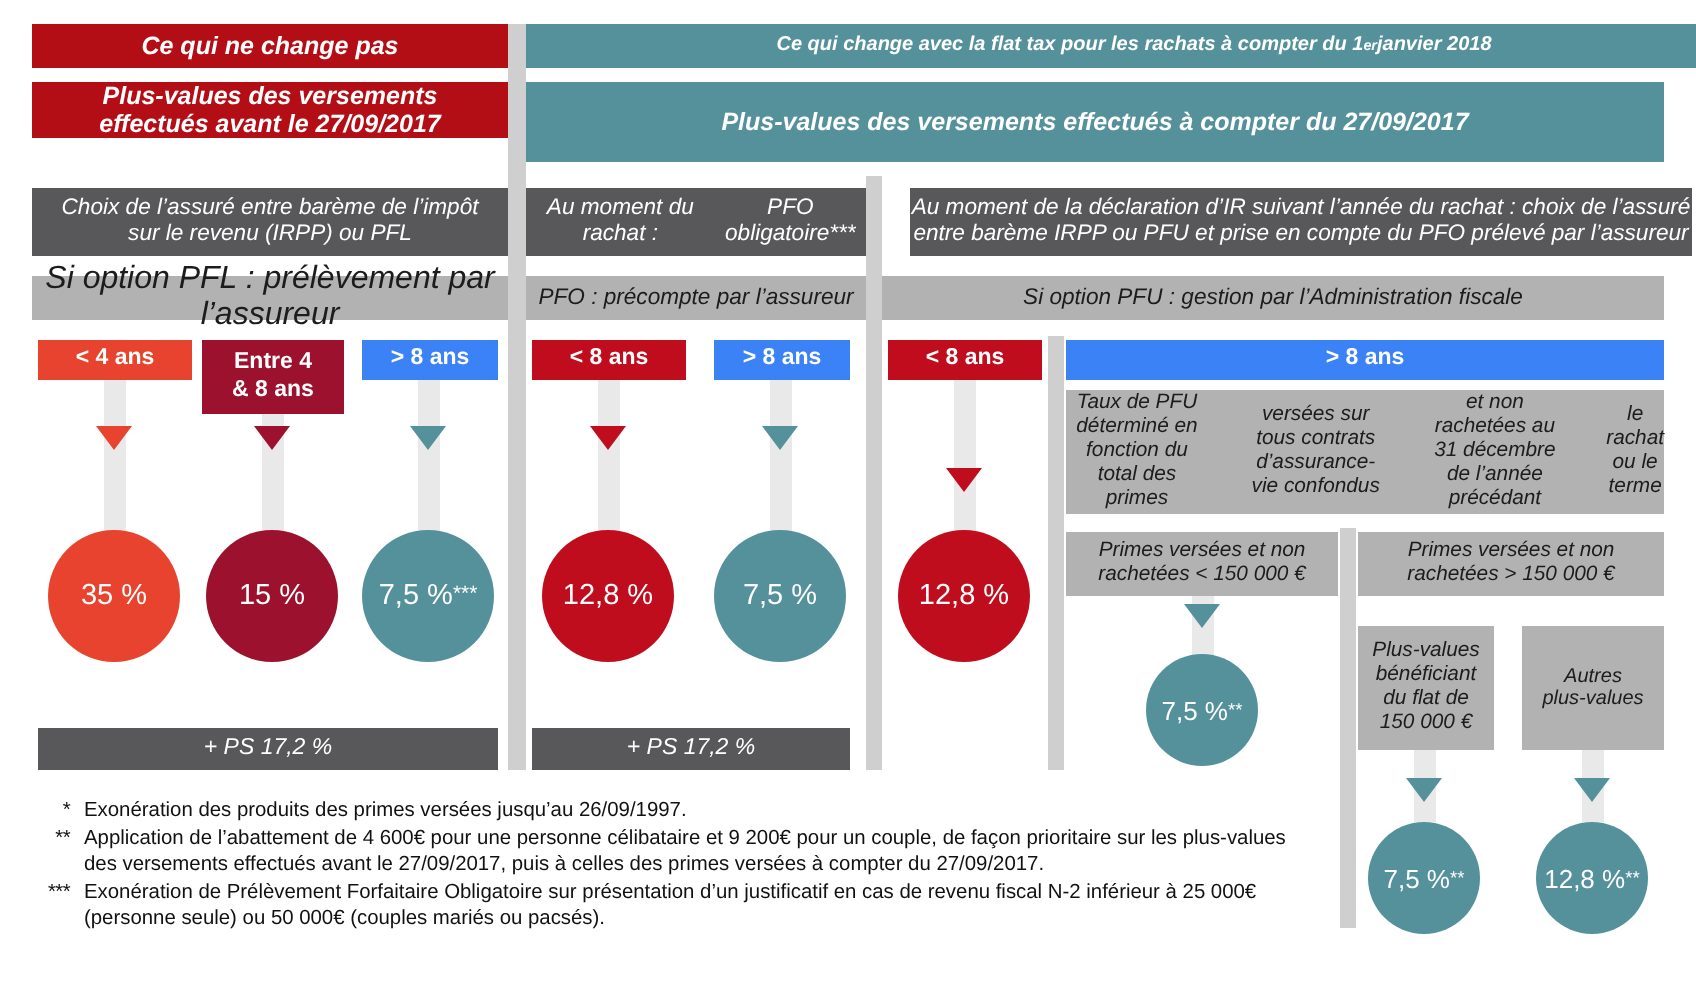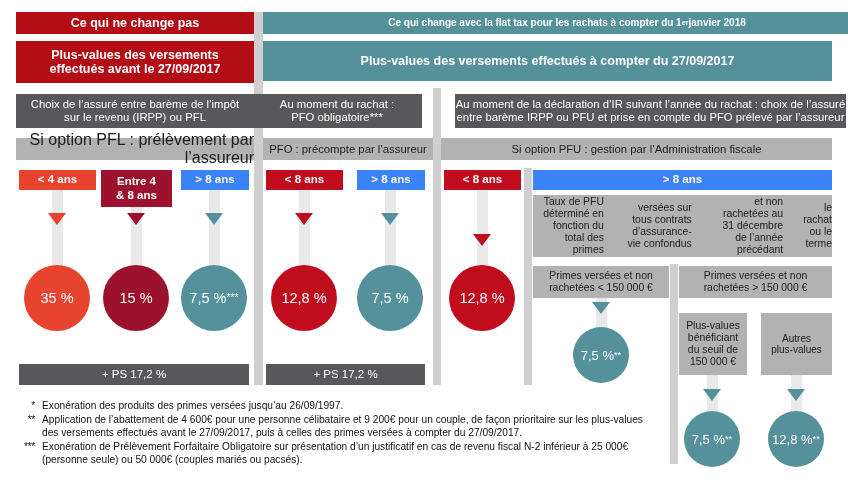--- a/index.html
+++ b/index.html
@@ -8,22 +8,23 @@
     background:#ffffff;
     font-family:"Liberation Sans", sans-serif;
     color:#1a1a1a;
     overflow:hidden;
   }
   #infographic{position:relative;width:848px;height:495px;}
 
   
   .bar{
     display:flex;align-items:center;justify-content:center;
-    text-align:right;line-height:1.15;
+    text-align:center;line-height:1.15;
     box-sizing:border-box;
+    font-style:italic;
   }
   .bar-red      {background:#b30e16;color:#fff;font-weight:bold;}
   .bar-teal     {background:#54919b;color:#fff;font-weight:bold;}
   .bar-darkgrey {background:#58585a;color:#fff;font-weight:normal;}
   .bar-midgrey  {background:#b2b2b2;color:#1c1c1c;font-weight:normal;}
   .bar-footgrey {background:#58585a;color:#fff;font-weight:normal;}
 
   .chip{
     display:flex;align-items:center;justify-content:center;
     text-align:center;line-height:1.15;color:#fff;font-weight:bold;
@@ -71,38 +72,38 @@
 <div id="infographic">
 
   <div class="bar bar-red" style="position:absolute;left:16px;top:12px;width:238px;height:22px;font-size:12.5px;">Ce qui ne change pas</div>
 
   <div class="bar bar-teal" style="position:absolute;left:263px;top:12px;width:608px;height:22px;font-size:10px;">
     <span>Ce qui change avec la flat tax pour les rachats à compter du 1</span>
       <span class="sup">er</span>
       <span> janvier 2018</span>
   </div>
 
-  <div class="bar bar-red" style="position:absolute;left:16px;top:41px;width:238px;height:42px;font-size:12.5px;flex-direction:column;">
+  <div class="bar bar-red" style="position:absolute;left:16px;top:41px;width:238px;height:28px;font-size:12.5px;flex-direction:column;">
     <span>Plus-values des versements</span>
     <span>effectués avant le 27/09/2017</span>
   </div>
 
   <div class="bar bar-teal" style="position:absolute;left:263px;top:41px;width:569px;height:40px;font-size:12.5px;">Plus-values des versements effectués à compter du 27/09/2017</div>
 
   <div class="vdiv" style="left:254px;top:12px;width:9px;height:373px;"></div>
   <div class="vdiv" style="left:433px;top:88px;width:8px;height:297px;"></div>
   <div class="vdiv" style="left:524px;top:168px;width:8px;height:217px;"></div>
   <div class="vdiv" style="left:670px;top:264px;width:8px;height:200px;"></div>
 
   <div class="bar bar-darkgrey" style="position:absolute;left:16px;top:94px;width:238px;height:34px;font-size:11.3px;flex-direction:column;">
     <span>Choix de l’assuré entre barème de l’impôt</span>
     <span>sur le revenu (IRPP) ou PFL</span>
   </div>
 
-  <div class="bar bar-darkgrey" style="position:absolute;left:252px;top:94px;width:170px;height:34px;font-size:11.3px;flex-direction:column;">
+  <div class="bar bar-darkgrey" style="position:absolute;left:263px;top:94px;width:170px;height:34px;font-size:11.3px;flex-direction:row;">
     <span>Au moment du rachat :</span>
     <span>PFO obligatoire***</span>
   </div>
 
   <div class="bar bar-darkgrey" style="position:absolute;left:455px;top:94px;width:391px;height:34px;font-size:11.3px;flex-direction:column;">
     <span>Au moment de la déclaration d’IR suivant l’année du rachat : choix de l’assuré</span>
     <span>entre barème IRPP ou  PFU et prise en compte du PFO prélevé par l’assureur</span>
   </div>
 
   <div class="bar bar-midgrey" style="position:absolute;left:16px;top:138px;width:238px;height:22px;font-size:16px;">Si option PFL : prélèvement par l’assureur</div>
@@ -182,21 +183,21 @@
   </div>
 
   <div class="bar bar-midgrey" style="position:absolute;left:679px;top:266px;width:153px;height:32px;font-size:10.4px;flex-direction:column;">
     <span>Primes versées et non</span>
     <span>rachetées &gt; 150 000 €</span>
   </div>
 
   <div class="bar bar-midgrey" style="position:absolute;left:679px;top:313px;width:68px;height:62px;font-size:10.4px;flex-direction:column;">
     <span>Plus-values</span>
     <span>bénéficiant</span>
-    <span>du seuil de</span>
+    <span>du flat de</span>
     <span>150 000 €</span>
   </div>
   <div class="stem" style="left:707px;top:375px;height:36px;"></div>
   <div class="arrow arrow-teal" style="left:703px;top:389px;"></div>
   <div class="circle c-teal" style="left:684px;top:411px;width:56px;height:56px;font-size:13px;">
     <span>7,5 %</span>
       <span class="sup">**</span>
   </div>
 
   <div class="bar bar-midgrey" style="position:absolute;left:761px;top:313px;width:71px;height:62px;font-size:10px;flex-direction:column;">

